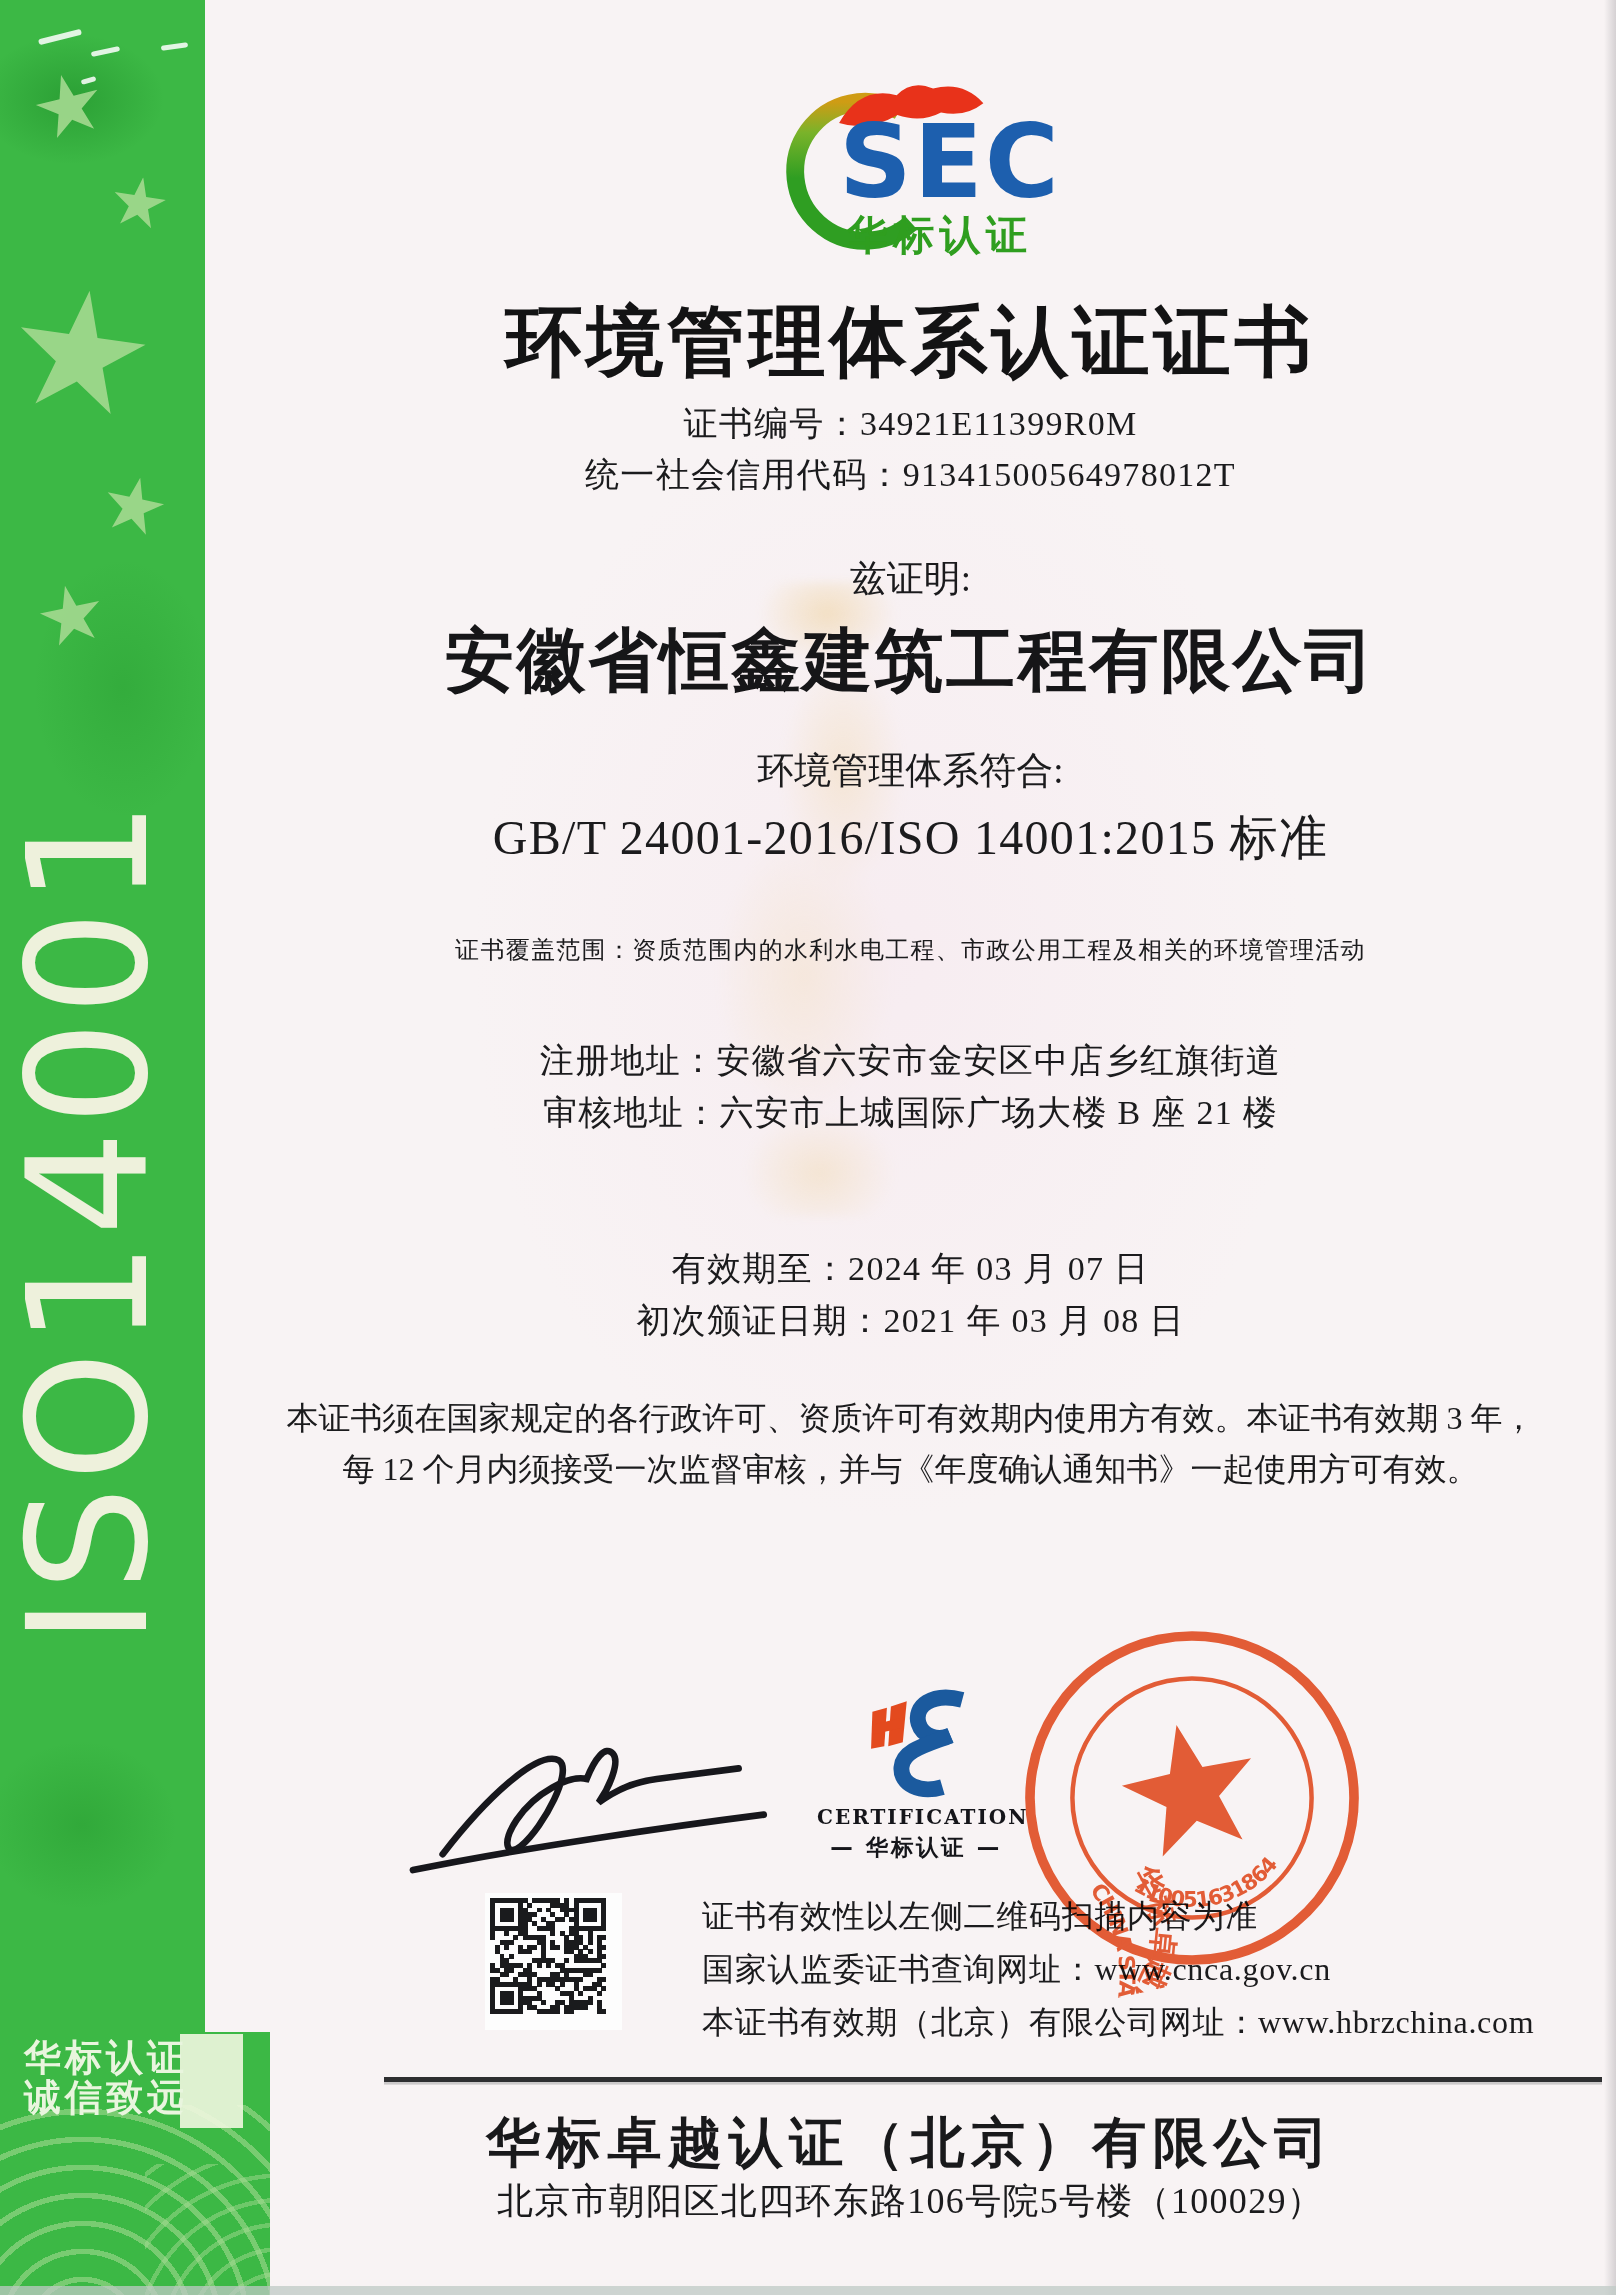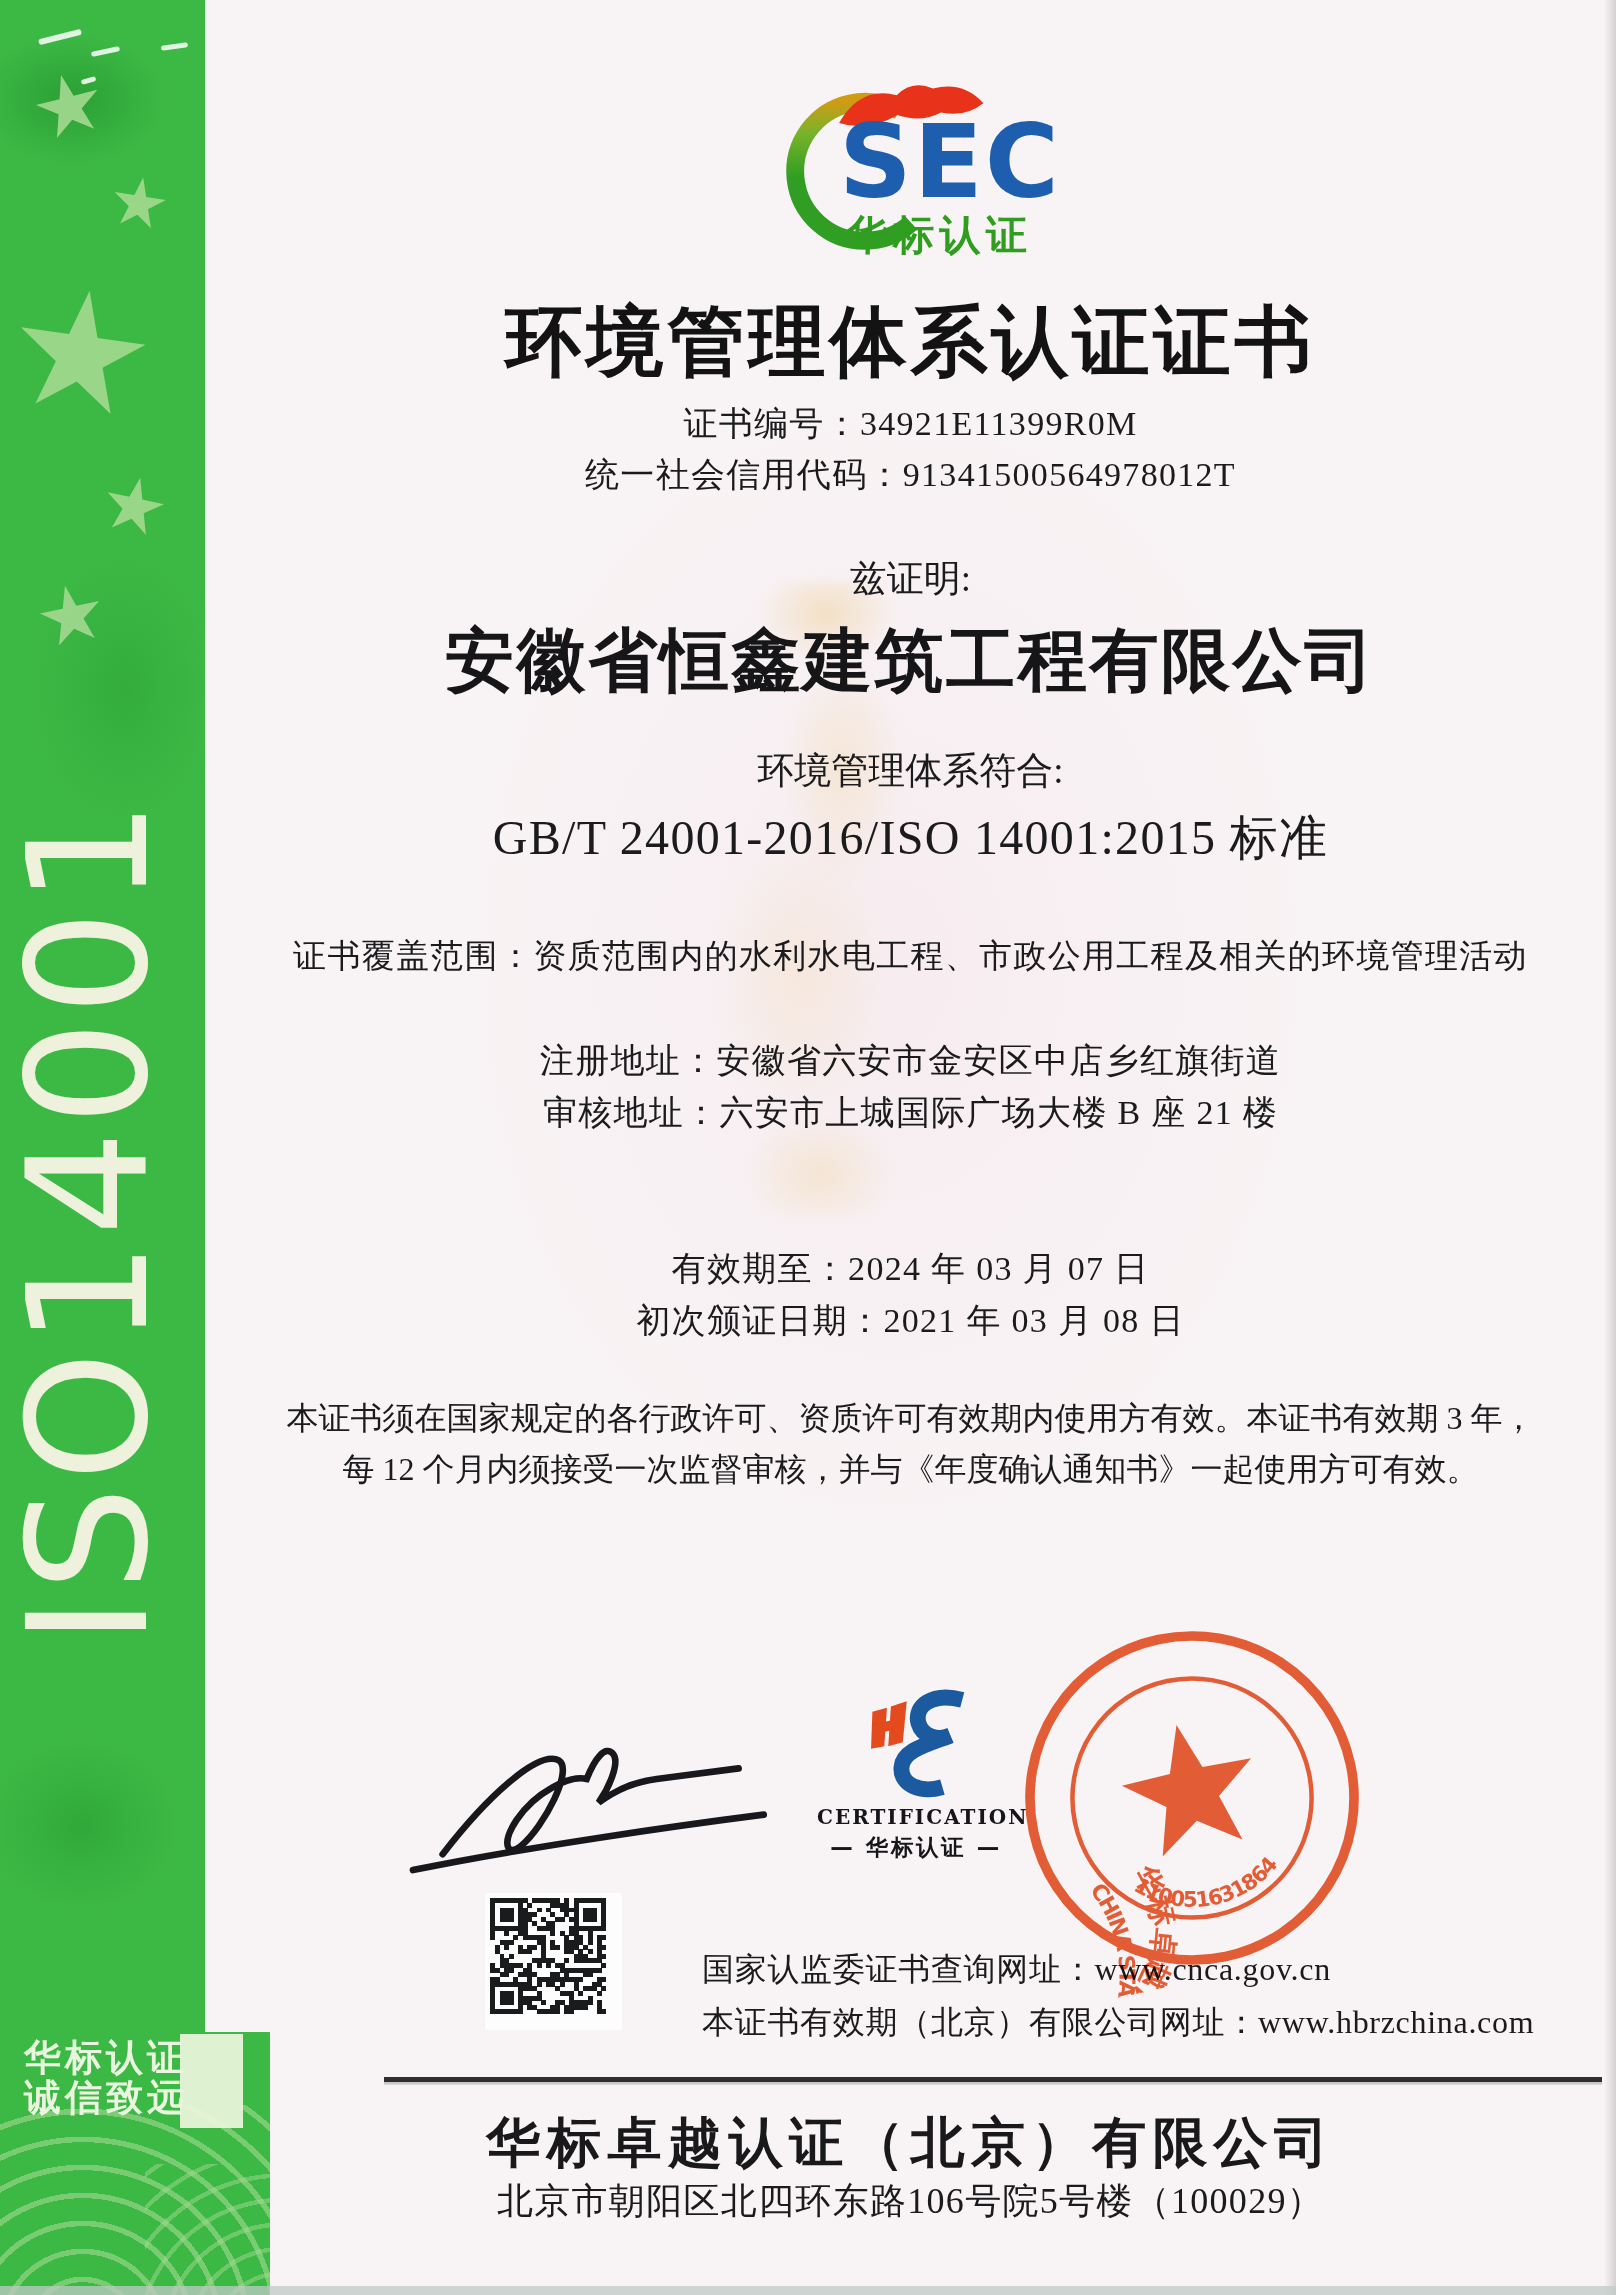--- a/index.html
+++ b/index.html
@@ -54,21 +54,21 @@
         font-weight:bold;font-size:41px;letter-spacing:5.3px;}
   .title{top:291px;font-family:"DejaVu Sans","Liberation Sans",sans-serif;font-weight:bold;
         font-size:77px;letter-spacing:4px;color:#131314;}
   .ln{font-size:34px;letter-spacing:1.3px;}
   .certno{top:401px;}
   .credit{top:452px;}
   .intro{top:554px;font-size:37px;}
   .company{top:615px;font-weight:bold;font-size:69px;letter-spacing:2.6px;color:#161618;}
   .system{top:746px;font-size:37px;}
   .standard{top:806px;font-size:48px;letter-spacing:1.3px;font-weight:500;}
-  .scope{top:934px;font-size:33px;}
+  .scope{top:934px;font-size:24px;}
   .addr1{top:1038px;}
   .addr2{top:1090px;}
   .d1{top:1194px;}
   .d2{top:1246px;}
   .d3{top:1298px;}
   .legal1{top:1397px;font-size:32px;}
   .legal2{top:1448px;font-size:32px;}
   .signature{position:absolute;left:403px;top:1697px;z-index:3;}
   .hs-block{position:absolute;left:817px;top:1688px;width:198px;text-align:center;z-index:2;}
   .hs-block svg{display:inline-block;}
@@ -525,20 +525,21 @@
       <i style="left:52px;top:116px"></i>
       <i style="left:56px;top:116px"></i>
       <i style="left:61px;top:116px"></i>
       <i style="left:65px;top:116px"></i>
       <i style="left:70px;top:116px"></i>
       <i style="left:79px;top:116px"></i>
       <i style="left:84px;top:116px"></i>
       <i style="left:112px;top:116px"></i>
       <i style="left:116px;top:116px"></i>
     </div>
+  <div class="qr-line q1">证书有效性以左侧二维码扫描内容为准</div>
   <div class="qr-line q2"><span>国家认监委证书查询网址：</span><span>www.cnca.gov.cn</span></div>
   <div class="qr-line q3"><span>本证书有效期（北京）有限公司网址：</span><span>www.hbrzchina.com</span></div>
 
   <div class="rule"></div>
   <div class="center f-company">华标卓越认证（北京）有限公司</div>
   <div class="center f-address">北京市朝阳区北四环东路106号院5号楼（100029）</div>
 
   <div class="edge-r"></div>
   <div class="edge-b"></div>
 </div>

